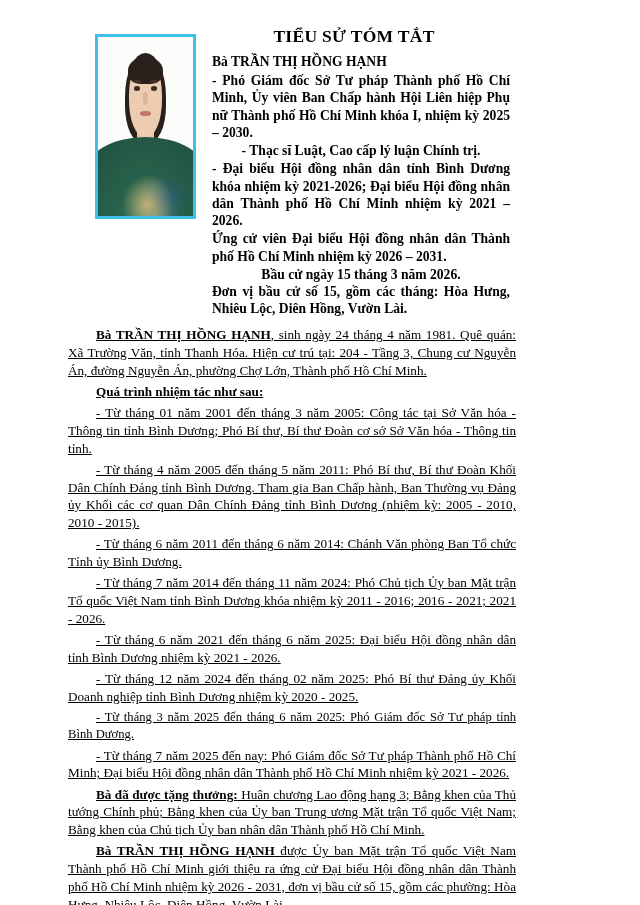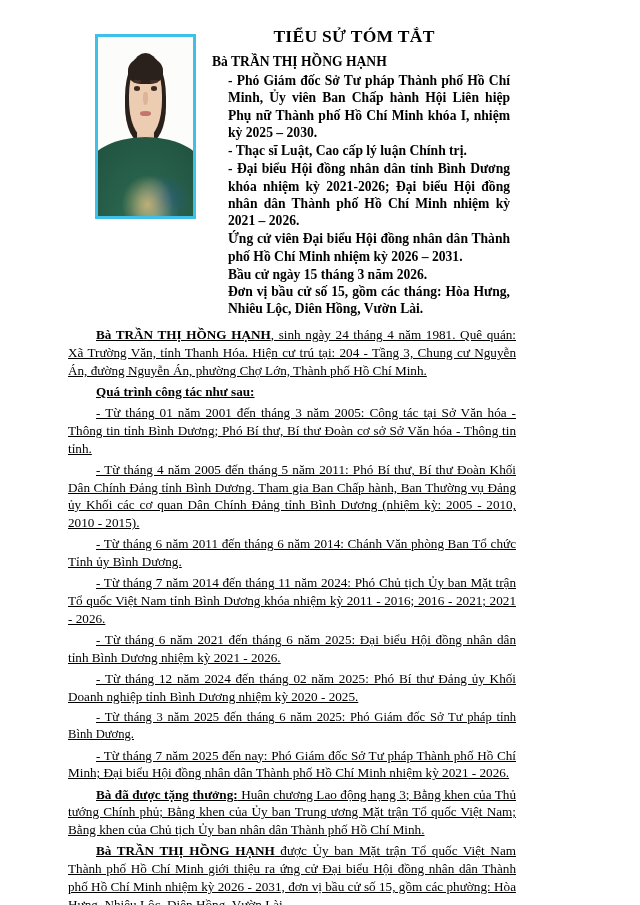--- a/index.html
+++ b/index.html
@@ -166,23 +166,23 @@
     margin: 0 0 2px 0;
     text-align: left;
   }
 
   .head-line {
     font-size: 13.6px;
     font-weight: bold;
     text-align: justify;
     text-justify: inter-word;
     line-height: 1.27;
-    margin: 0 0 1px 16px;
-  }
-  .head-line.nojust { text-align: left; }
+    margin: 0 0 1px 0;
+  }
+  .head-line.nojust { text-align: center; }
   .head-line.tight  { line-height: 1.22; }
 
   
   .body {
     padding: 8px 2px 0 68px;
     box-sizing: border-box;
   }
   .body p {
     font-size: 13.2px;
     line-height: 1.345;
@@ -249,21 +249,21 @@
     </div>
   </div>
 
   <div class="body">
 
     <p>
       <b>Bà TRẦN THỊ HỒNG HẠNH</b><span>, sinh ngày 24 tháng 4 năm 1981. Quê quán: Xã Trường Văn, tỉnh Thanh Hóa. Hiện cư trú tại: 204 - Tầng 3, Chung cư Nguyễn Án, đường Nguyễn Án, phường Chợ Lớn, Thành phố Hồ Chí Minh.</span>
     </p>
 
     <p>
-      <b>Quá trình công tác như sau:</b>
+      <b>Quá trình nhiệm tác như sau:</b>
     </p>
 
     <p>- Từ tháng 01 năm 2001 đến tháng 3 năm 2005: Công tác tại Sở Văn hóa - Thông tin tỉnh Bình Dương; Phó Bí thư, Bí thư Đoàn cơ sở Sở Văn hóa - Thông tin tỉnh.</p>
     <p>- Từ tháng 4 năm 2005 đến tháng 5 năm 2011: Phó Bí thư, Bí thư Đoàn Khối Dân Chính Đảng tỉnh Bình Dương. Tham gia Ban Chấp hành, Ban Thường vụ Đảng ủy Khối các cơ quan Dân Chính Đảng tỉnh Bình Dương (nhiệm kỳ: 2005 - 2010, 2010 - 2015).</p>
     <p>- Từ tháng 6 năm 2011 đến tháng 6 năm 2014: Chánh Văn phòng Ban Tổ chức Tỉnh ủy Bình Dương.</p>
     <p>- Từ tháng 7 năm 2014 đến tháng 11 năm 2024: Phó Chủ tịch Ủy ban Mặt trận Tổ quốc Việt Nam tỉnh Bình Dương khóa nhiệm kỳ 2011 - 2016; 2016 - 2021; 2021 - 2026.</p>
     <p>- Từ tháng 6 năm 2021 đến tháng 6 năm 2025: Đại biểu Hội đồng nhân dân tỉnh Bình Dương nhiệm kỳ 2021 - 2026.</p>
     <p>- Từ tháng 12 năm 2024 đến tháng 02 năm 2025: Phó Bí thư Đảng ủy Khối Doanh nghiệp tỉnh Bình Dương nhiệm kỳ 2020 - 2025.</p>
     <p class="compact">- Từ tháng 3 năm 2025 đến tháng 6 năm 2025: Phó Giám đốc Sở Tư pháp tỉnh Bình Dương.</p>
     <p>- Từ tháng 7 năm 2025 đến nay: Phó Giám đốc Sở Tư pháp Thành phố Hồ Chí Minh; Đại biểu Hội đồng nhân dân Thành phố Hồ Chí Minh nhiệm kỳ 2021 - 2026.</p>

